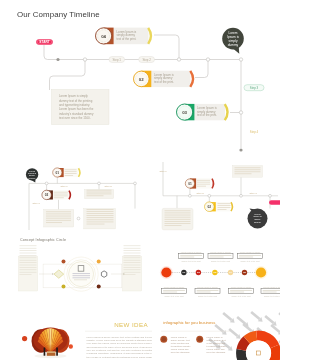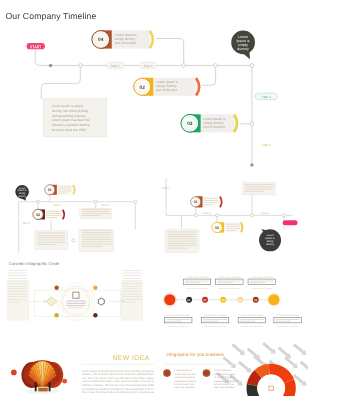--- a/index.html
+++ b/index.html
@@ -1,18 +1,18 @@
 <!DOCTYPE html>
 <html><head>
 <meta charset="utf-8">
 <style>
   html,body{margin:0;padding:0;}
   body{width:280px;height:360px;background:#ffffff;overflow:hidden;
        font-family:"Liberation Sans",sans-serif;-webkit-font-smoothing:antialiased;}
-  #page{position:relative;width:280px;height:360px;background:#fff;}
+  #page{position:relative;width:280px;height:360px;background:#fff;margin-left:12px;}
   .abs{position:absolute;}
   .sttl{font-size:3.7px;color:#7c776c;letter-spacing:.1px;white-space:nowrap;}
   .ttl{font-size:7.9px;color:#3b3b3b;letter-spacing:.1px;white-space:nowrap;}
   svg{display:block;position:absolute;left:0;top:0;}
   .num{font-size:4.4px;text-anchor:middle;font-weight:bold;font-family:"Liberation Sans",sans-serif;}
   .mini{font-size:2.9px;font-family:"Liberation Sans",sans-serif;}
   .pilltxt{font-size:3.2px;text-anchor:middle;font-weight:bold;font-family:"Liberation Sans",sans-serif;}
   .bub{font-size:3.2px;text-anchor:middle;font-family:"Liberation Sans",sans-serif;}
   .chip{font-size:2.9px;text-anchor:middle;font-family:"Liberation Sans",sans-serif;}
   .biztitle{font-size:4.2px;font-family:"Liberation Sans",sans-serif;}

